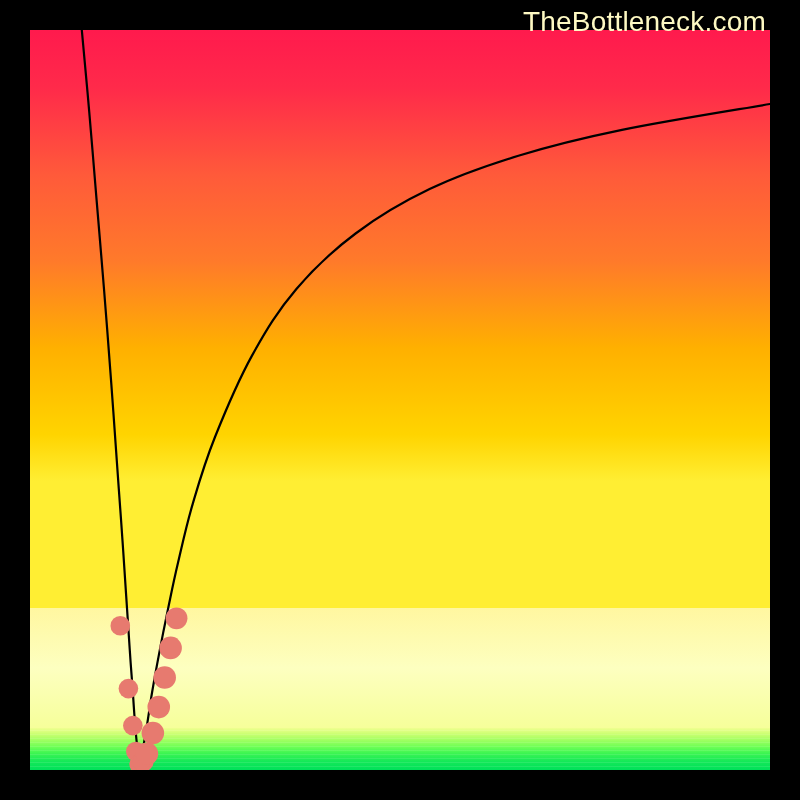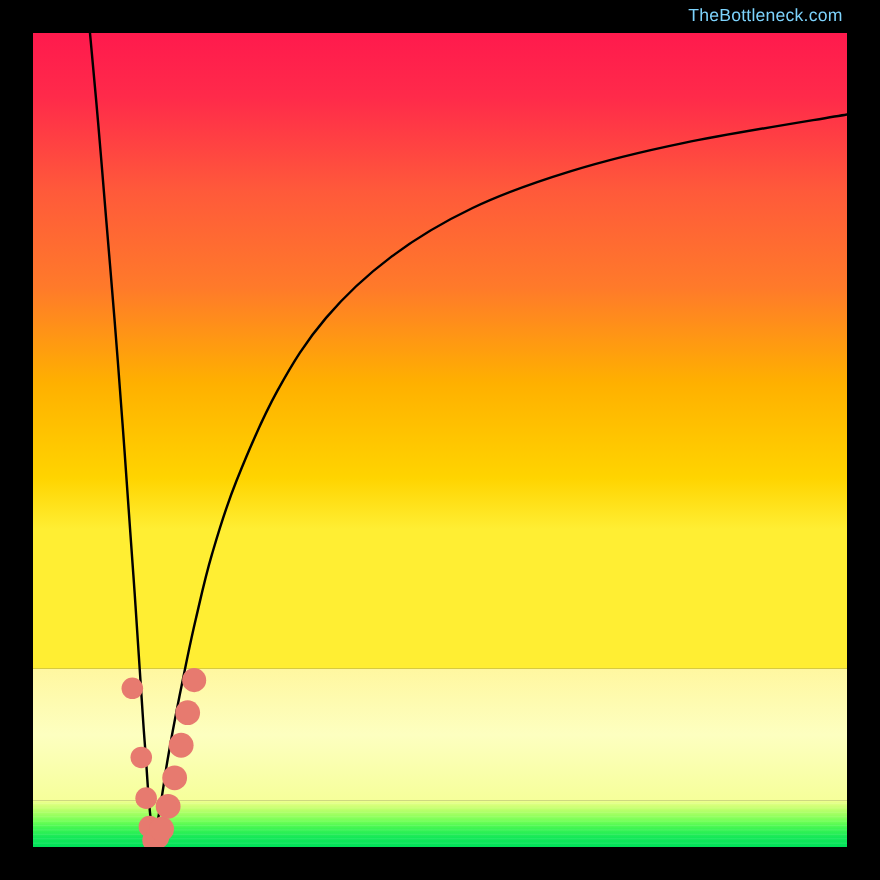--- a/index.html
+++ b/index.html
@@ -26,22 +26,22 @@
     overflow: hidden;
   }
   .gradient-bg {
     position: absolute;
     inset: 0;
   }
   .watermark {
     position: absolute;
     top: 6px;
     right: 34px;
-    color: #7dd3fc;
-    font-size: 16px;
+    color: #fef9c3;
+    font-size: 28px;
     font-weight: 500;
     letter-spacing: 0.2px;
     user-select: none;
   }
   svg {
     position: absolute;
     inset: 0;
   }
 </style>
 </head>

